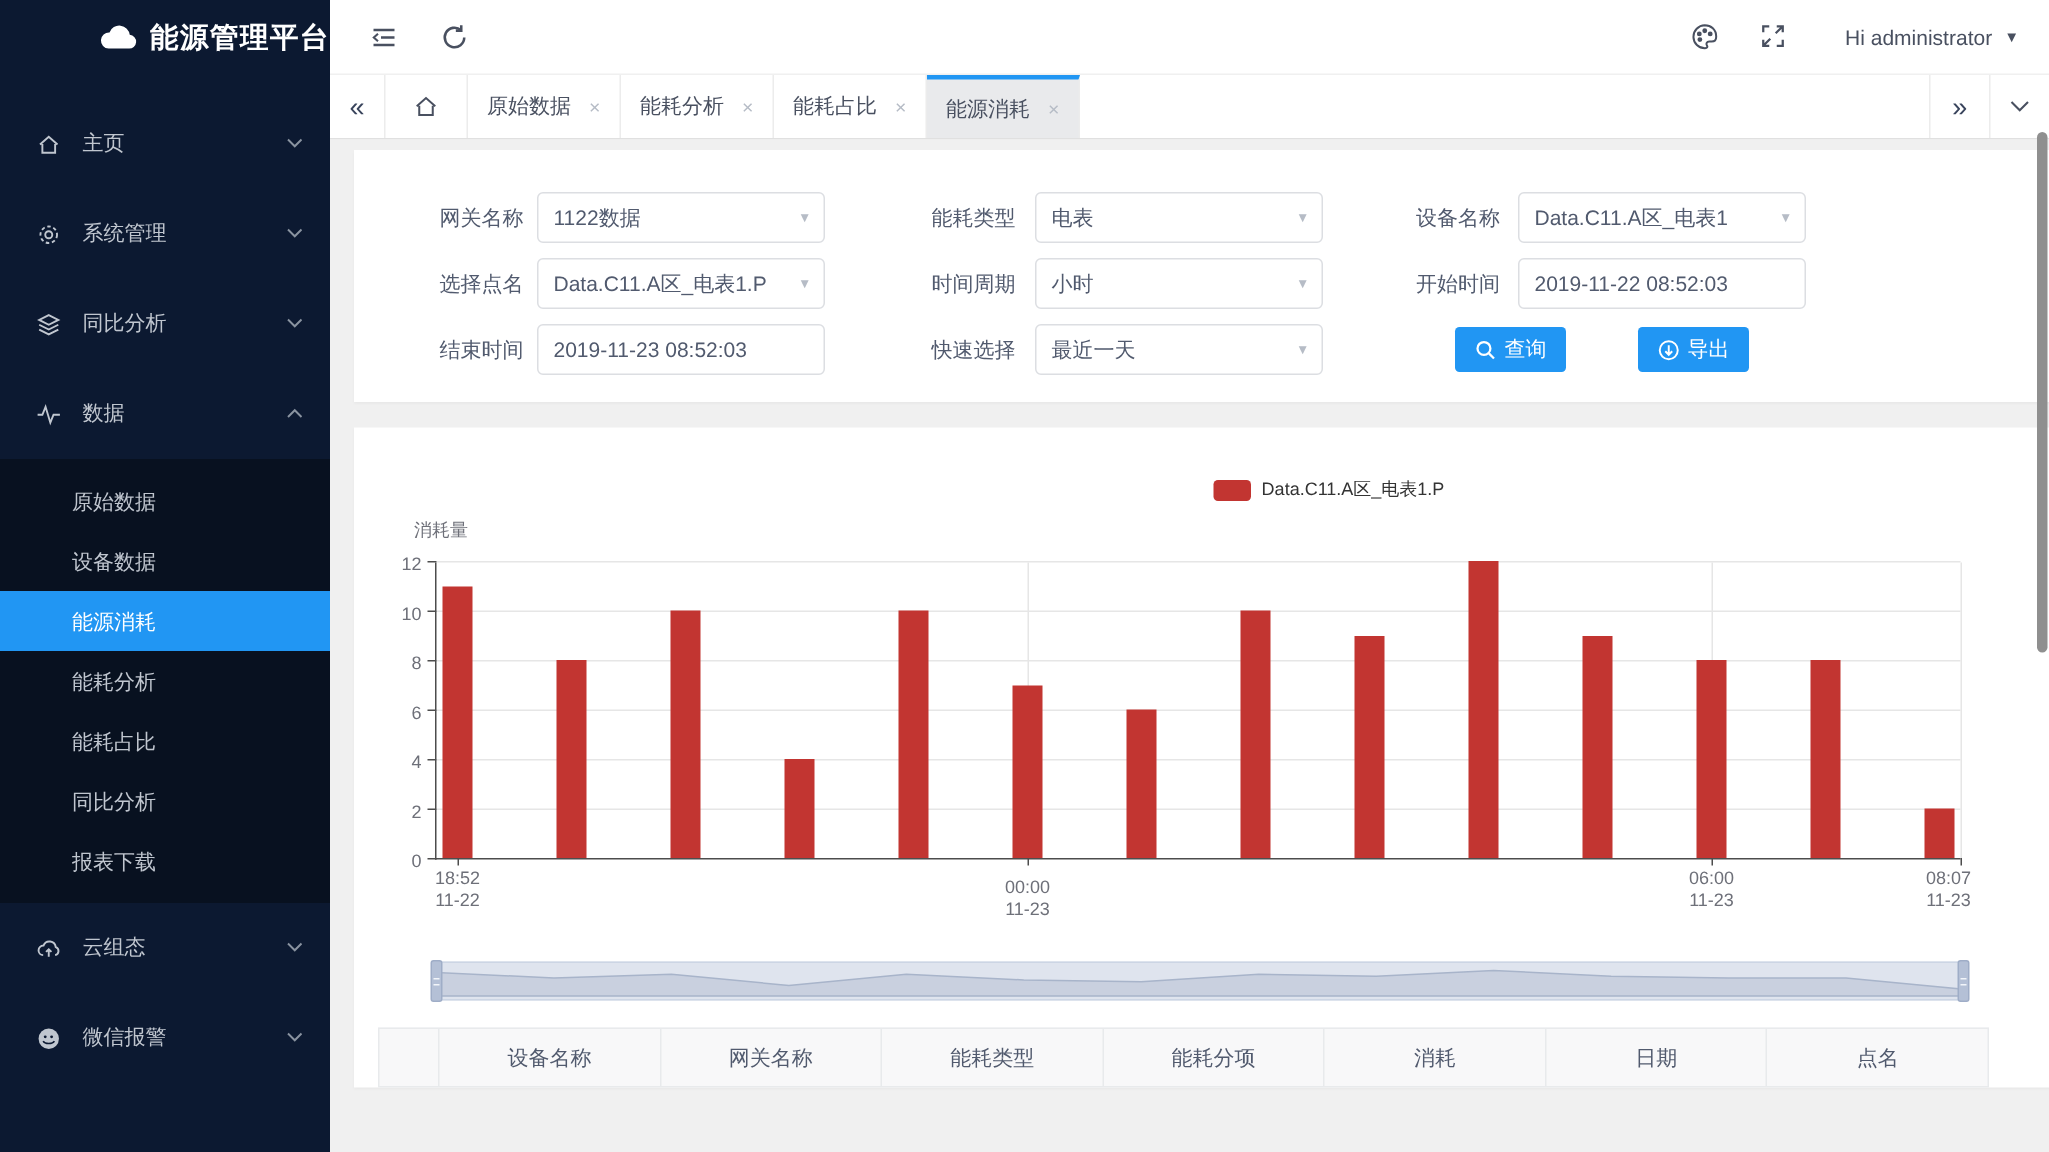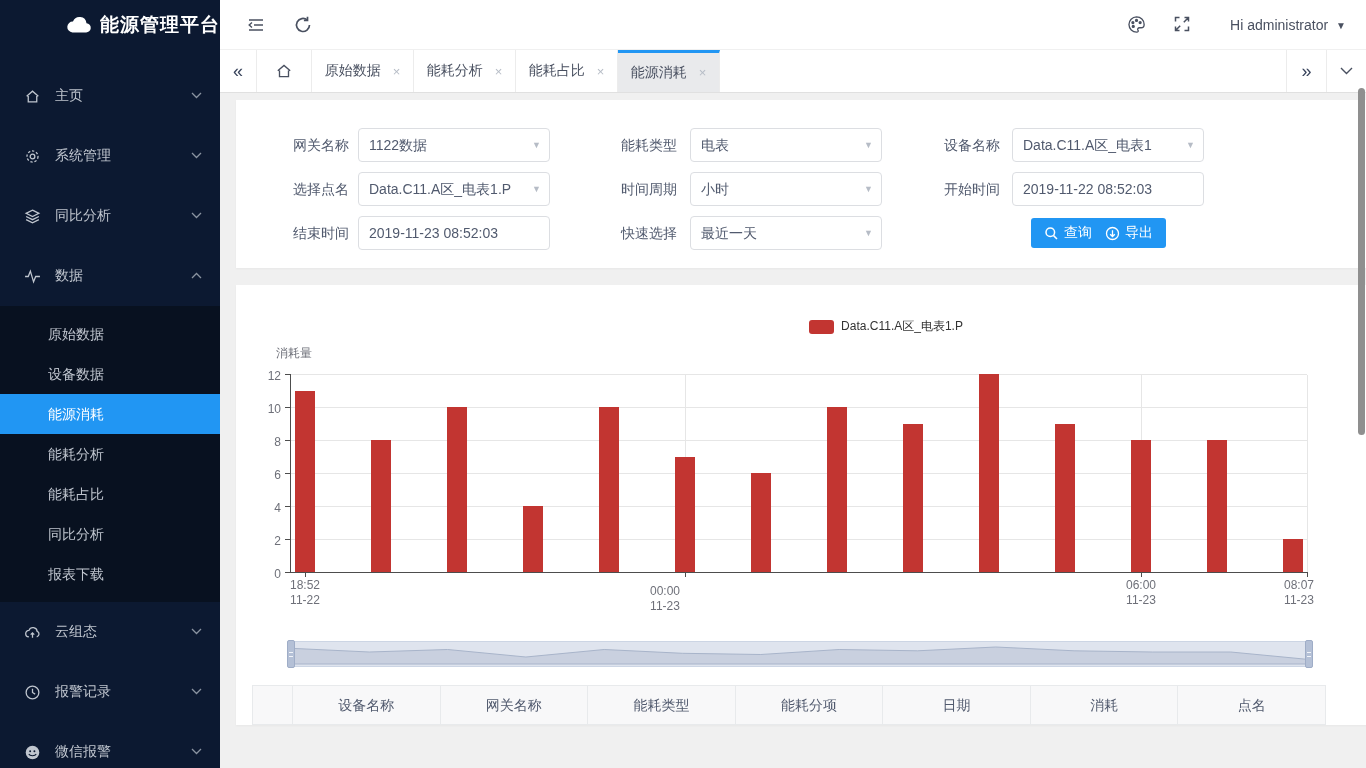--- a/index.html
+++ b/index.html
@@ -50,21 +50,21 @@
   .flabel { position:absolute; width:70px; text-align:right; height:34px; line-height:34px; color:#515a6e; }
   .fctrl { position:absolute; width:192px; height:34px; line-height:32px; background:#fff; border:1px solid #dcdee2; border-radius:4px; padding:0 22px 0 10px; color:#515a6e; cursor:pointer; white-space:nowrap; overflow:hidden; }
   .fctrl.noarrow { padding-right:8px; }
   .fctrl .darr { position:absolute; right:8px; top:0; font-size:9px; color:#b6bcc6; }
   .r1 { top:28px; } .r2 { top:72px; } .r3 { top:116px; }
   .lc1 { left:43px; } .cc1 { left:122px; }
   .lc2 { left:371px; } .cc2 { left:454px; }
   .lc3 { left:694px; } .cc3 { left:776px; }
   .btn { position:absolute; top:118px; height:30px; padding:0 13px; background:#2196f3; color:#fff; border:none; border-radius:3px; font-size:14px; display:flex; align-items:center; gap:5px; cursor:pointer; }
   .btn svg { display:block; }
-  .btn-query { left:795px; } .btn-export { left:856px;align-items:center; }
+  .btn-query { left:734px; } .btn-export { left:856px;align-items:center; }
 
   
   .legend { position:absolute; top:33px; left:0; width:100%; display:flex; justify-content:center; align-items:center; gap:7px; color:#333; font-size:12px; }
   .legend .swatch { width:25px; height:14px; border-radius:3px; }
   .yname { position:absolute; left:40px; top:60px; font-size:12px; color:#6e7079; }
   .plot { position:absolute; left:54px; top:90px; width:1017px; height:198px; border-left:1px solid #4d4d4d; border-bottom:1px solid #4d4d4d; }
   .gridh { position:absolute; left:0; width:100%; height:1px; background:#e6e6e6; }
   .gridv { position:absolute; top:0; height:100%; width:1px; background:#e6e6e6; }
   .bar { position:absolute; bottom:0; width:20px; }
   .ytick { position:absolute; left:-6px; width:6px; height:1px; background:#4d4d4d; }
@@ -168,34 +168,20 @@
       <div class="submenu-item">报表下载</div>
     </div>
     <div class="nav-item">
       <span class="nicon">
         <svg class="ic" width="17" height="17" viewBox="0 0 16 16" fill="none" stroke="#c0c6cf" stroke-width="1.2">
             <path d="M4.5 12A3 3 0 0 1 4.7 6 4 4 0 0 1 12.4 7 2.6 2.6 0 0 1 12 12"></path>
             <path d="M8 13V8.5M6.3 10 8 8.3 9.7 10"></path>
           </svg>
       </span>
       <span>云组态</span>
-      <span class="chev">
-        <svg class="ic" width="11" height="7" viewBox="0 0 11 7" fill="none" stroke="#8a93a0" stroke-width="1.3">
-            <path d="M1 1l4.5 4.5L10 1"></path>
-          </svg>
-      </span>
-    </div>
-    <div class="nav-item">
-      <span class="nicon">
-        <svg class="ic" width="17" height="17" viewBox="0 0 16 16" fill="none" stroke="#c0c6cf" stroke-width="1.2">
-            <circle cx="8" cy="8" r="6"></circle>
-            <path d="M8 4.5V8l2.5 1.5"></path>
-          </svg>
-      </span>
-      <span>报警记录</span>
       <span class="chev">
         <svg class="ic" width="11" height="7" viewBox="0 0 11 7" fill="none" stroke="#8a93a0" stroke-width="1.3">
             <path d="M1 1l4.5 4.5L10 1"></path>
           </svg>
       </span>
     </div>
     <div class="nav-item">
       <span class="nicon">
         <svg class="ic" width="17" height="17" viewBox="0 0 16 16">
             <circle cx="8" cy="8" r="6.4" fill="#c0c6cf"></circle>
@@ -343,21 +329,21 @@
         <div class="ytick" style="top: 32px;"></div>
         <div class="ylab" style="top: 33px; margin-left: 22px;">10</div>
         <div class="gridh" style="top: -1px;"></div>
         <div class="ytick" style="top: -1px;"></div>
         <div class="ylab" style="top: 0px;">12</div>
         <div class="xtick" style="left: 14px;"></div>
         <div class="xlab" style="left: 14px;">18:52
 11-22</div>
         <div class="gridv" style="left: 394px;"></div>
         <div class="xtick" style="left: 394px;"></div>
-        <div class="xlab" style="left: 374px; margin-top: 12px;">00:00
+        <div class="xlab" style="left: 394px; margin-top: 12px;">00:00
 11-23</div>
         <div class="gridv" style="left: 850px;"></div>
         <div class="xtick" style="left: 850px;"></div>
         <div class="xlab" style="left: 850px;">06:00
 11-23</div>
         <div class="xtick" style="left: 1016px;"></div>
         <div class="xlab" style="left: 1008px;">08:07
 11-23</div>
         <div class="gridv" style="left: 1016px;"></div>
         <div class="bar" style="left: 4px; height: 181.5px; background: rgb(194, 53, 49);"></div>
@@ -381,20 +367,20 @@
         </svg>
       <span class="dz-handle dz-left"></span>
       <span class="dz-handle dz-right"></span>
     </div>
     <div class="dtable">
       <div class="th sel"></div>
       <div class="th col">设备名称</div>
       <div class="th col">网关名称</div>
       <div class="th col">能耗类型</div>
       <div class="th col">能耗分项</div>
+      <div class="th col">消耗</div>
       <div class="th col">日期</div>
-      <div class="th col">消耗</div>
       <div class="th col">点名</div>
     </div>
   </section>
 </div>
 
 <div class="scrollbar"></div>
 
 </body></html>

